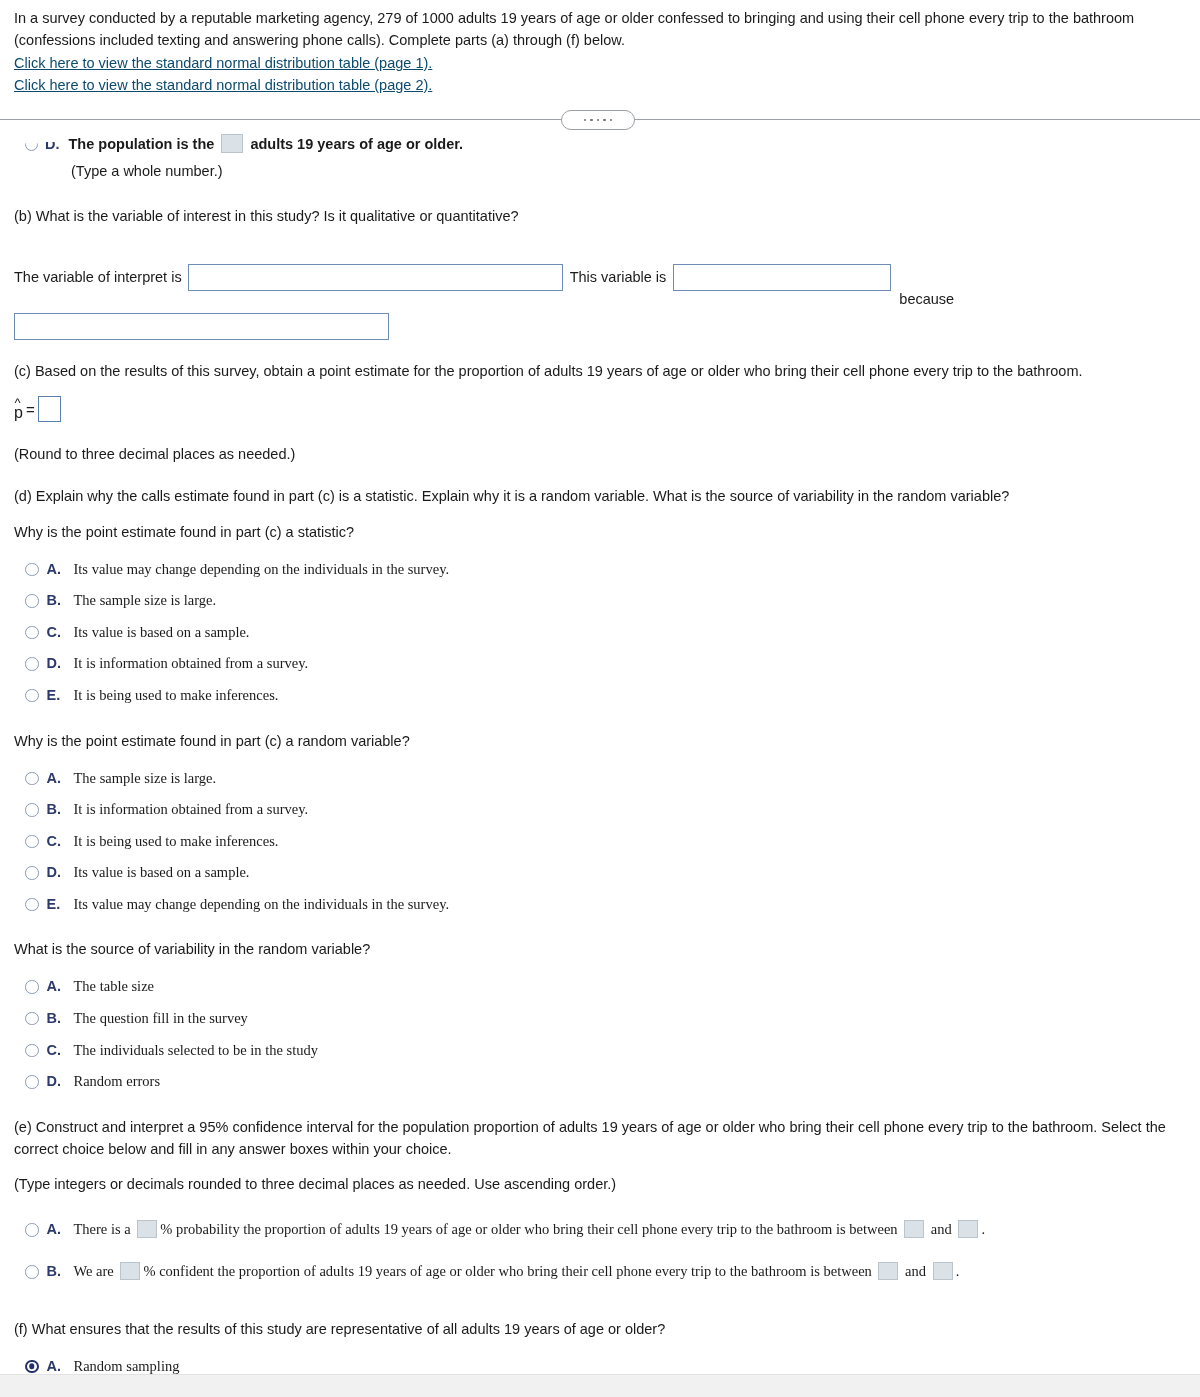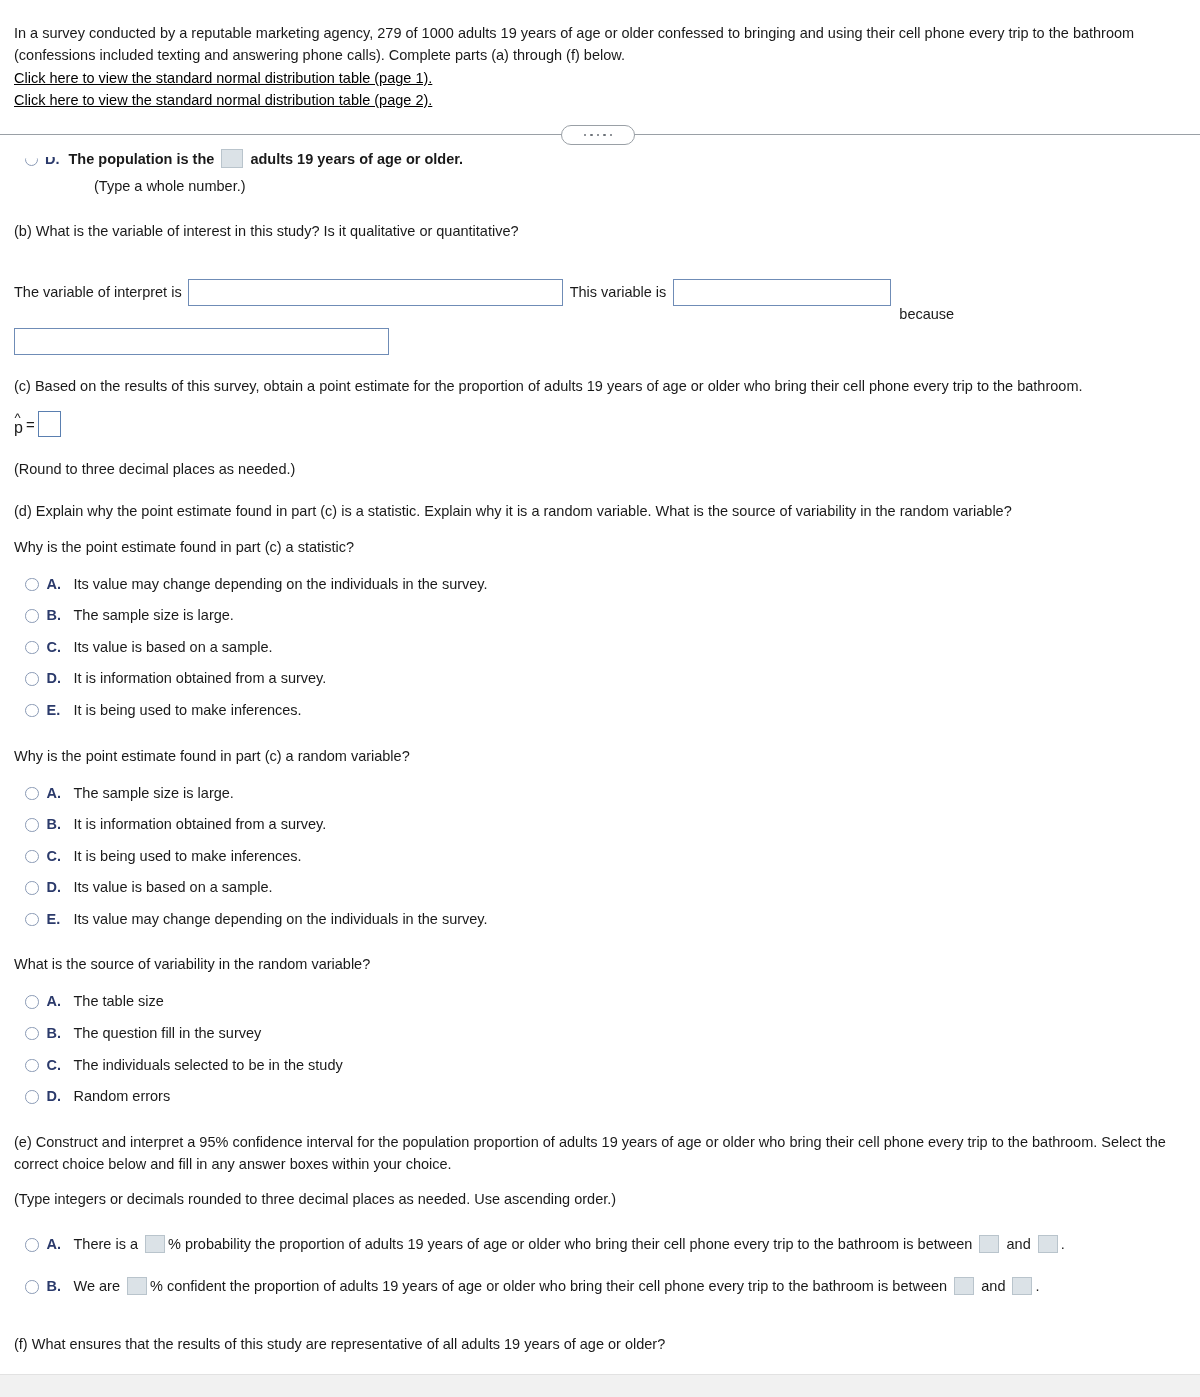--- a/index.html
+++ b/index.html
@@ -19,32 +19,32 @@
   }
   .page {
     position: relative;
     width: 1200px;
     height: 1397px;
     box-sizing: border-box;
     padding: 0;
     background: #fff;
   }
   .intro {
-    padding: 22px 14px 0 14px;
+    padding: 7px 14px 0 14px;
     line-height: 1.5;
   }
   .intro p {
     margin: 0;
     padding: 0;
   }
   .link-row {
     margin-top: 2px;
   }
   a.tablelink {
-    color: #000000;
+    color: #0c4a6e;
     text-decoration: underline;
     display: block;
     line-height: 1.48;
     width: fit-content;
     cursor: pointer;
   }
   
   .divider-wrap {
     position: relative;
     height: 26px;
@@ -114,21 +114,21 @@
   }
   .cut-letter {
     font-weight: bold;
     color: #2b3a6b;
     margin-right: 9px;
     clip-path: inset(40% 0 0 0);
     line-height: 1.4;
   }
   .cut-text { line-height: 1.45; font-weight: bold; }
   .subnote {
-    margin-left: 80px;
+    margin-left: 57px;
     margin-top: 6px;
     line-height: 1.4;
   }
 
   
   .ans-box {
     display: inline-block;
     width: 22px;
     height: 19px;
     background: #dbe2e7;
@@ -236,20 +236,21 @@
   .opt-letter {
     font-weight: bold;
     color: #2b3a6b;
     min-width: 20px;
     flex: none;
     margin-right: 7px;
     line-height: 1.35;
   }
   .opt-text {
     line-height: 1.35;
+    font-family: Liberation Serif, serif;
   }
   .note-line { line-height: 1.5; }
 
   .footer-strip {
     position: absolute;
     left: 0;
     bottom: 0;
     width: 1200px;
     height: 22px;
     background: #f1f1f1;
@@ -324,21 +325,21 @@
         <span class="hat">^</span>
         <span>p</span>
       </span>
       <span class="eq">=</span>
       <span class="white-box"></span>
     </div>
     <div class="round-note">(Round to three decimal places as needed.)</div>
 
     <div class="spacer-20"></div>
 
-    <p class="qtext">(d) Explain why the point estimate found in part (c) is a statistic. Explain why it is a random variable. What is the source of variability in the random variable?</p>
+    <p class="qtext">(d) Explain why the calls estimate found in part (c) is a statistic. Explain why it is a random variable. What is the source of variability in the random variable?</p>
 
     <div class="spacer-14"></div>
     <p class="qtext">Why is the point estimate found in part (c) a statistic?</p>
 
     <div class="opts">
       <div class="opt">
         <span class="radio"></span>
         <span class="opt-letter">A.</span>
         <span class="opt-text">Its value may change depending on the individuals in the survey.</span>
       </div>

